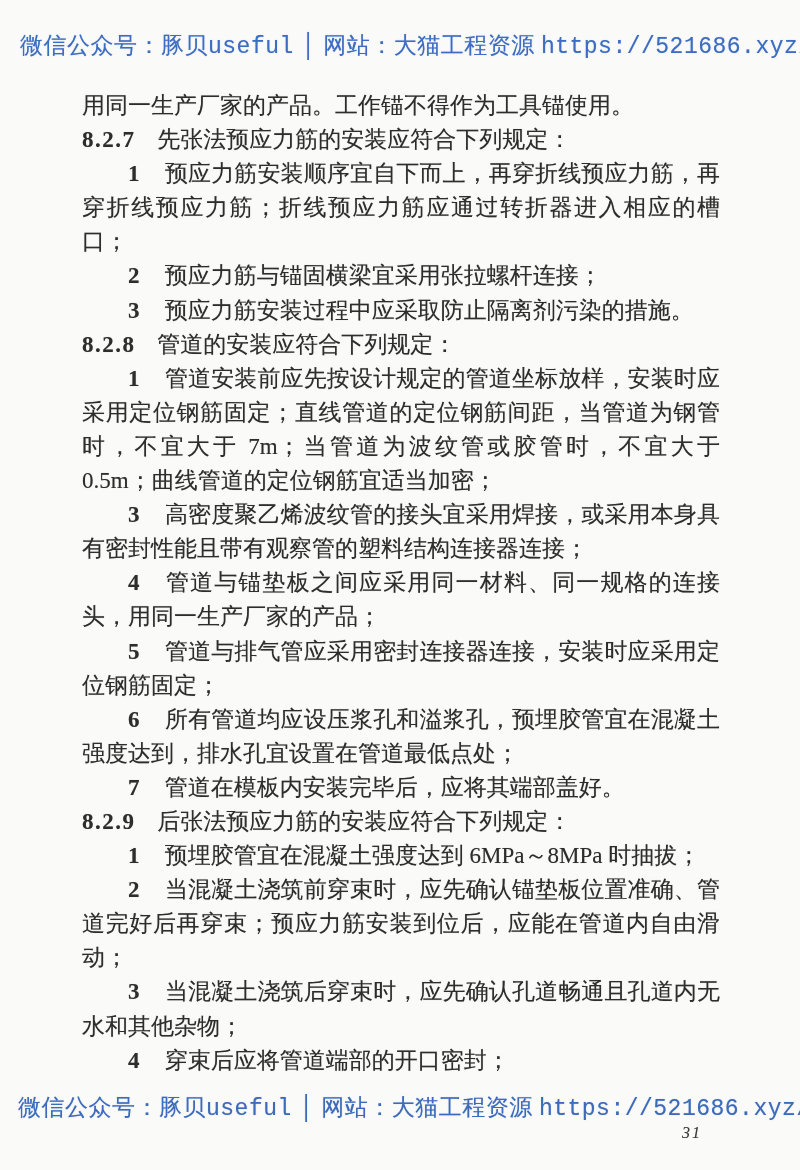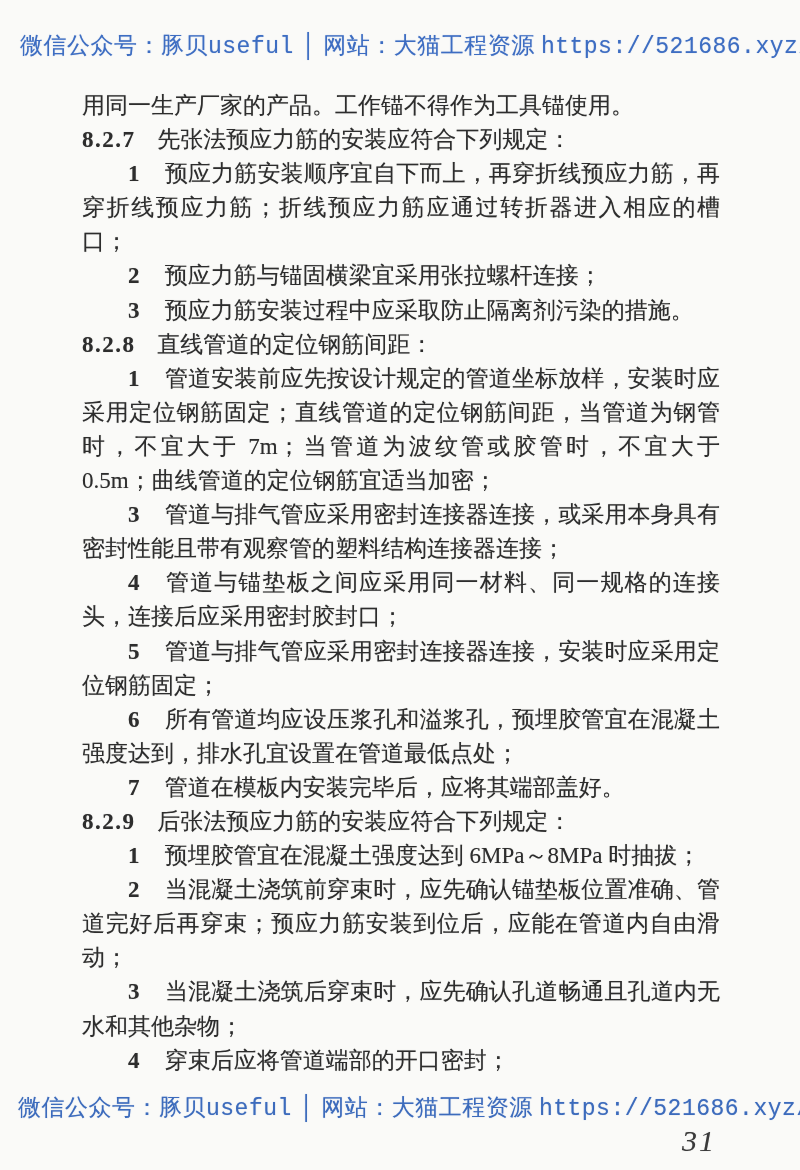--- a/index.html
+++ b/index.html
@@ -50,44 +50,44 @@
   .para.item { text-indent: 2em; }
   .para.continuation, .para.section { text-indent: 0; }
   .num { font-weight: bold; }
   .para.section .num { margin-right: 0.95em; letter-spacing: 1.5px; }
   .para.item .num { margin-right: 1.1em; }
   
   .page-number {
     position: absolute;
     left: 682px;
     top: 1124px;
-    font-size: 30px;
+    font-size: 16px;
     font-style: italic;
     letter-spacing: 2px;
     color: #3a3a3a;
     text-shadow: 0 0 0.8px rgba(58, 58, 58, 0.4);
   }
 </style>
 </head>
 <body>
 
 <div class="page">
 
   <div class="watermark header"><span>微信公众号：豚贝</span><span class="mono">useful</span><span> │ </span><span>网站：大猫工程资源 </span><span class="mono">https://521686.xyz/</span></div>
 
   <div class="doc-body">
       <p class="para continuation"><span>用同一生产厂家的产品。工作锚不得作为工具锚使用。</span></p>
       <p class="para section"><b class="num">8.2.7</b><span>先张法预应力筋的安装应符合下列规定：</span></p>
       <p class="para item"><b class="num">1</b><span>预应力筋安装顺序宜自下而上，再穿折线预应力筋，再穿折线预应力筋；折线预应力筋应通过转折器进入相应的槽口；</span></p>
       <p class="para item"><b class="num">2</b><span>预应力筋与锚固横梁宜采用张拉螺杆连接；</span></p>
       <p class="para item"><b class="num">3</b><span>预应力筋安装过程中应采取防止隔离剂污染的措施。</span></p>
-      <p class="para section"><b class="num">8.2.8</b><span>直线管道的定位钢筋间距：</span></p>
+      <p class="para section"><b class="num">8.2.8</b><span>管道的安装应符合下列规定：</span></p>
       <p class="para item"><b class="num">1</b><span>管道安装前应先按设计规定的管道坐标放样，安装时应采用定位钢筋固定；直线管道的定位钢筋间距，当管道为钢管时，不宜大于 7m；当管道为波纹管或胶管时，不宜大于 0.5m；曲线管道的定位钢筋宜适当加密；</span></p>
-      <p class="para item"><b class="num">3</b><span>管道与排气管应采用密封连接器连接，或采用本身具有密封性能且带有观察管的塑料结构连接器连接；</span></p>
-      <p class="para item"><b class="num">4</b><span>管道与锚垫板之间应采用同一材料、同一规格的连接头，连接后应采用密封胶封口；</span></p>
+      <p class="para item"><b class="num">3</b><span>高密度聚乙烯波纹管的接头宜采用焊接，或采用本身具有密封性能且带有观察管的塑料结构连接器连接；</span></p>
+      <p class="para item"><b class="num">4</b><span>管道与锚垫板之间应采用同一材料、同一规格的连接头，用同一生产厂家的产品；</span></p>
       <p class="para item"><b class="num">5</b><span>管道与排气管应采用密封连接器连接，安装时应采用定位钢筋固定；</span></p>
       <p class="para item"><b class="num">6</b><span>所有管道均应设压浆孔和溢浆孔，预埋胶管宜在混凝土强度达到，排水孔宜设置在管道最低点处；</span></p>
       <p class="para item"><b class="num">7</b><span>管道在模板内安装完毕后，应将其端部盖好。</span></p>
       <p class="para section"><b class="num">8.2.9</b><span>后张法预应力筋的安装应符合下列规定：</span></p>
       <p class="para item"><b class="num">1</b><span>预埋胶管宜在混凝土强度达到 6MPa～8MPa 时抽拔；</span></p>
       <p class="para item"><b class="num">2</b><span>当混凝土浇筑前穿束时，应先确认锚垫板位置准确、管道完好后再穿束；预应力筋安装到位后，应能在管道内自由滑动；</span></p>
       <p class="para item"><b class="num">3</b><span>当混凝土浇筑后穿束时，应先确认孔道畅通且孔道内无水和其他杂物；</span></p>
       <p class="para item"><b class="num">4</b><span>穿束后应将管道端部的开口密封；</span></p>
     </div>
 

